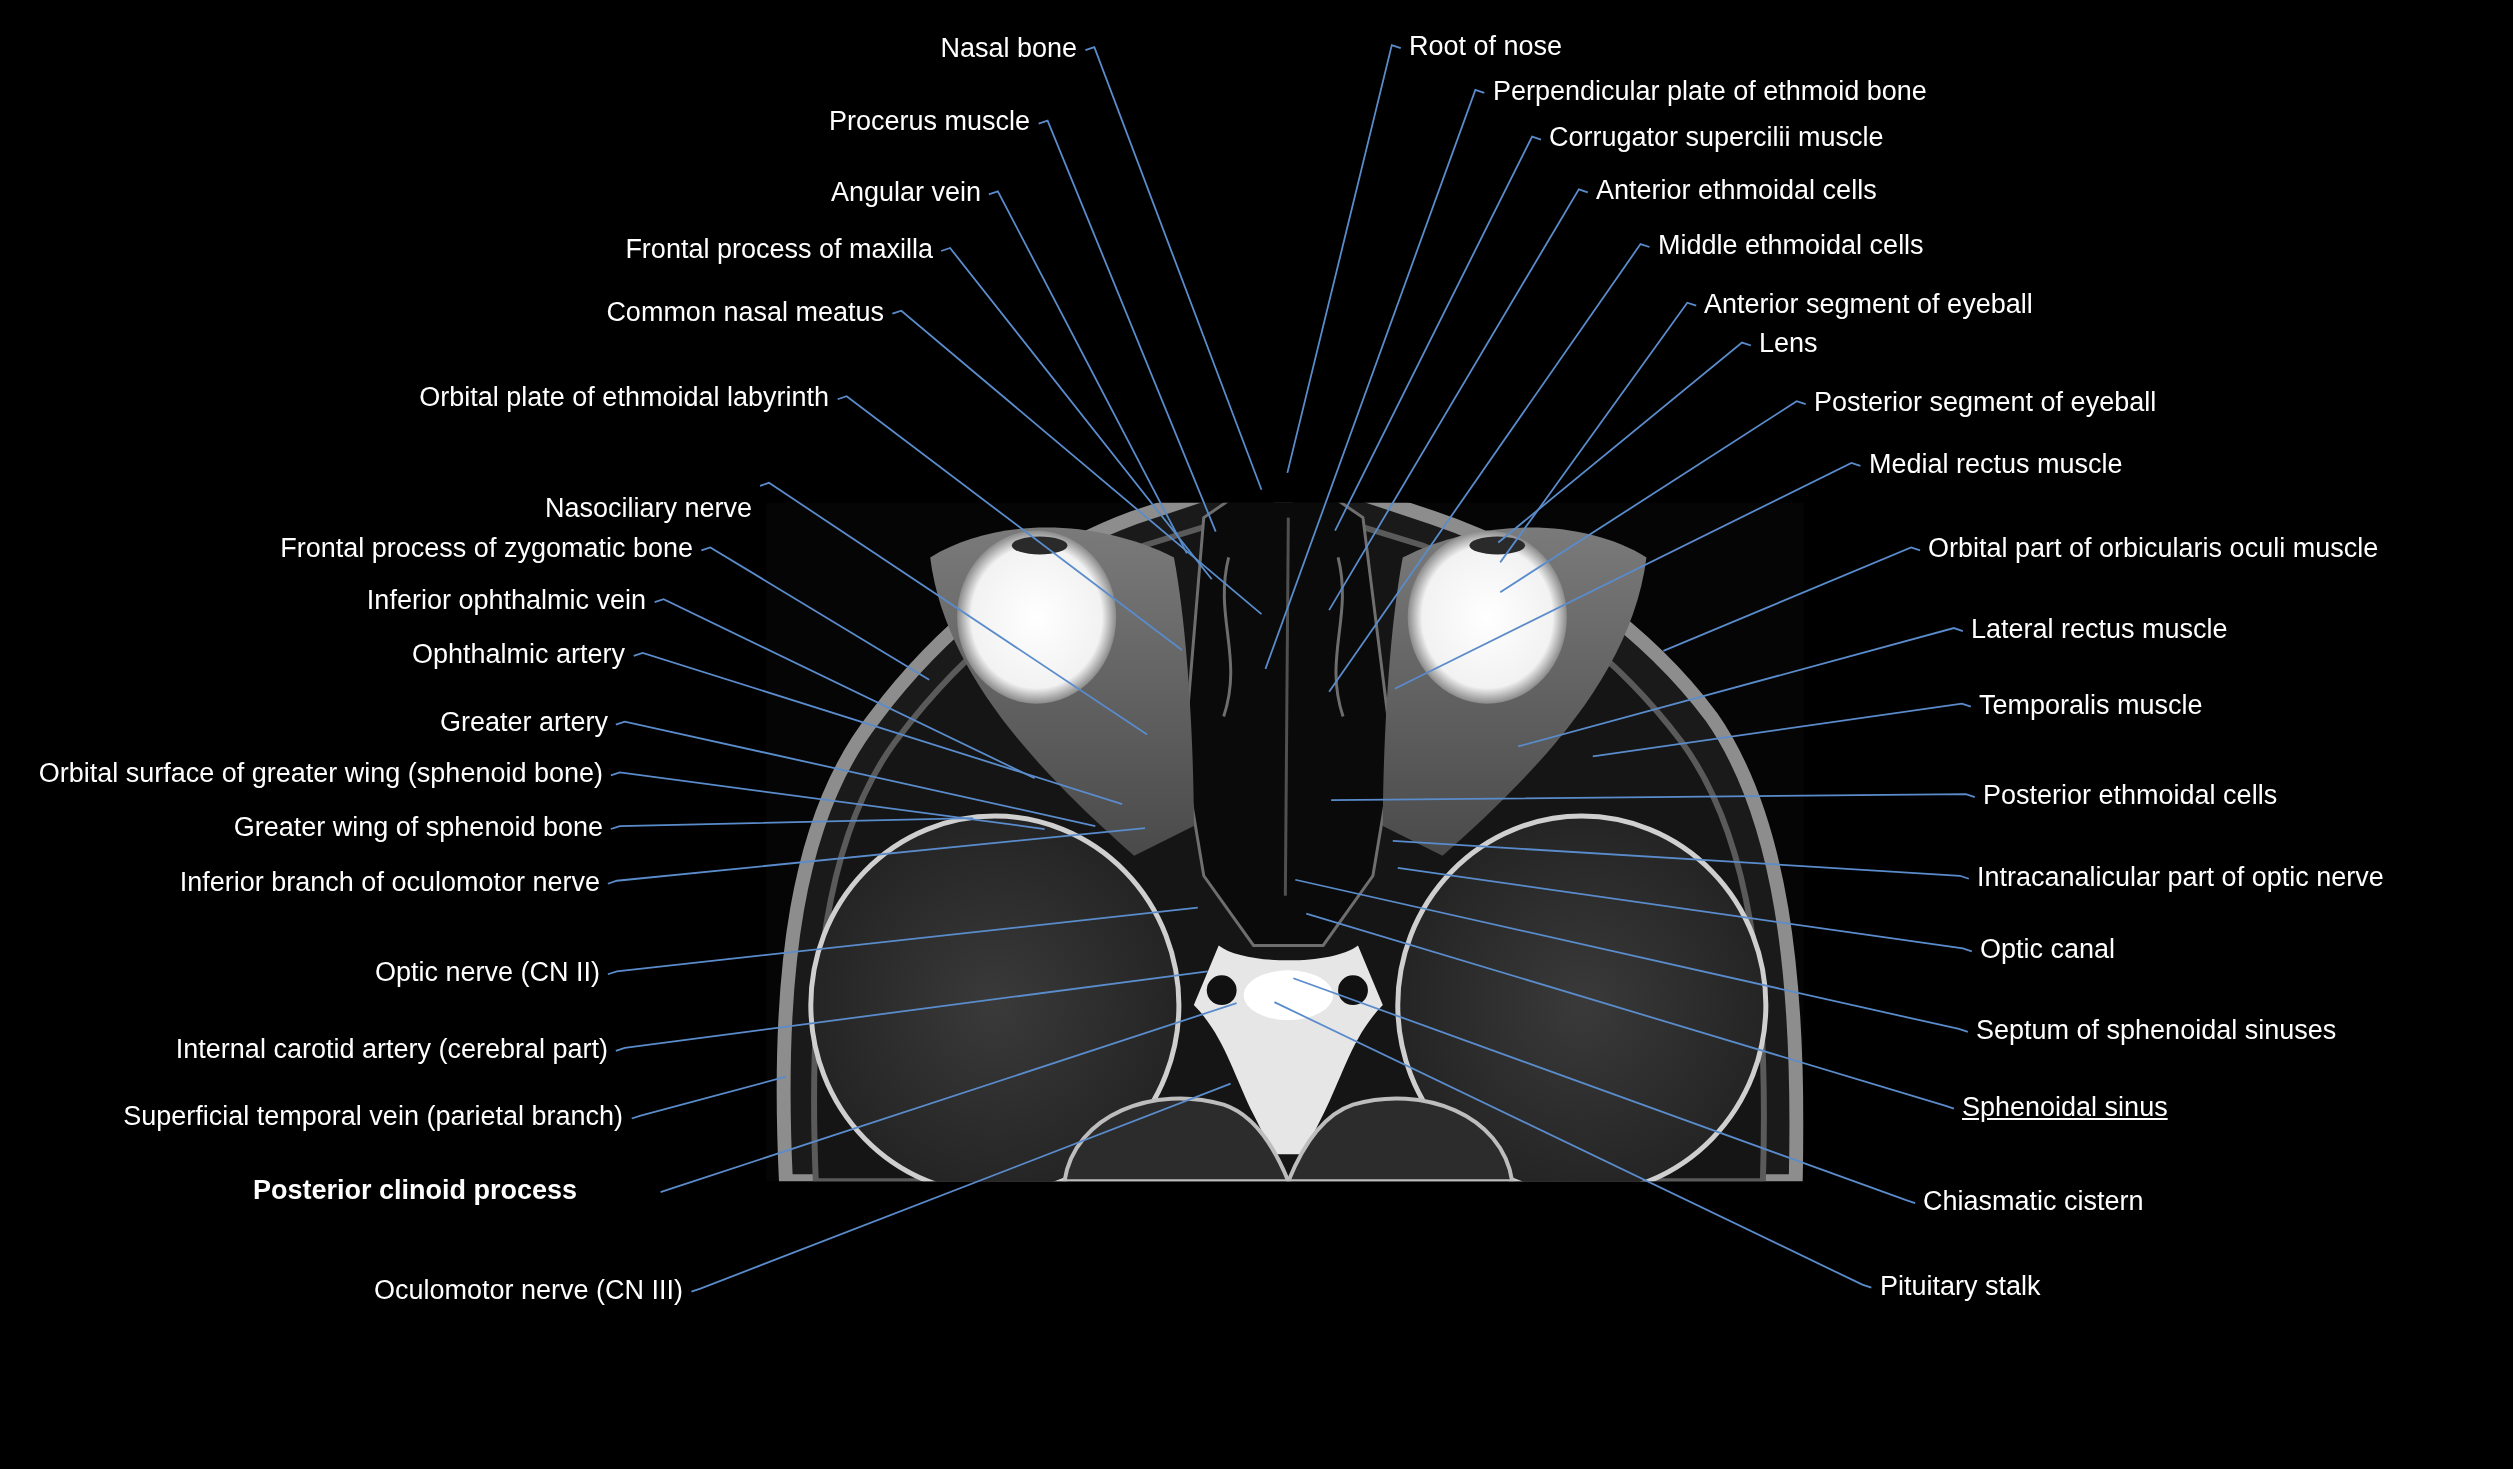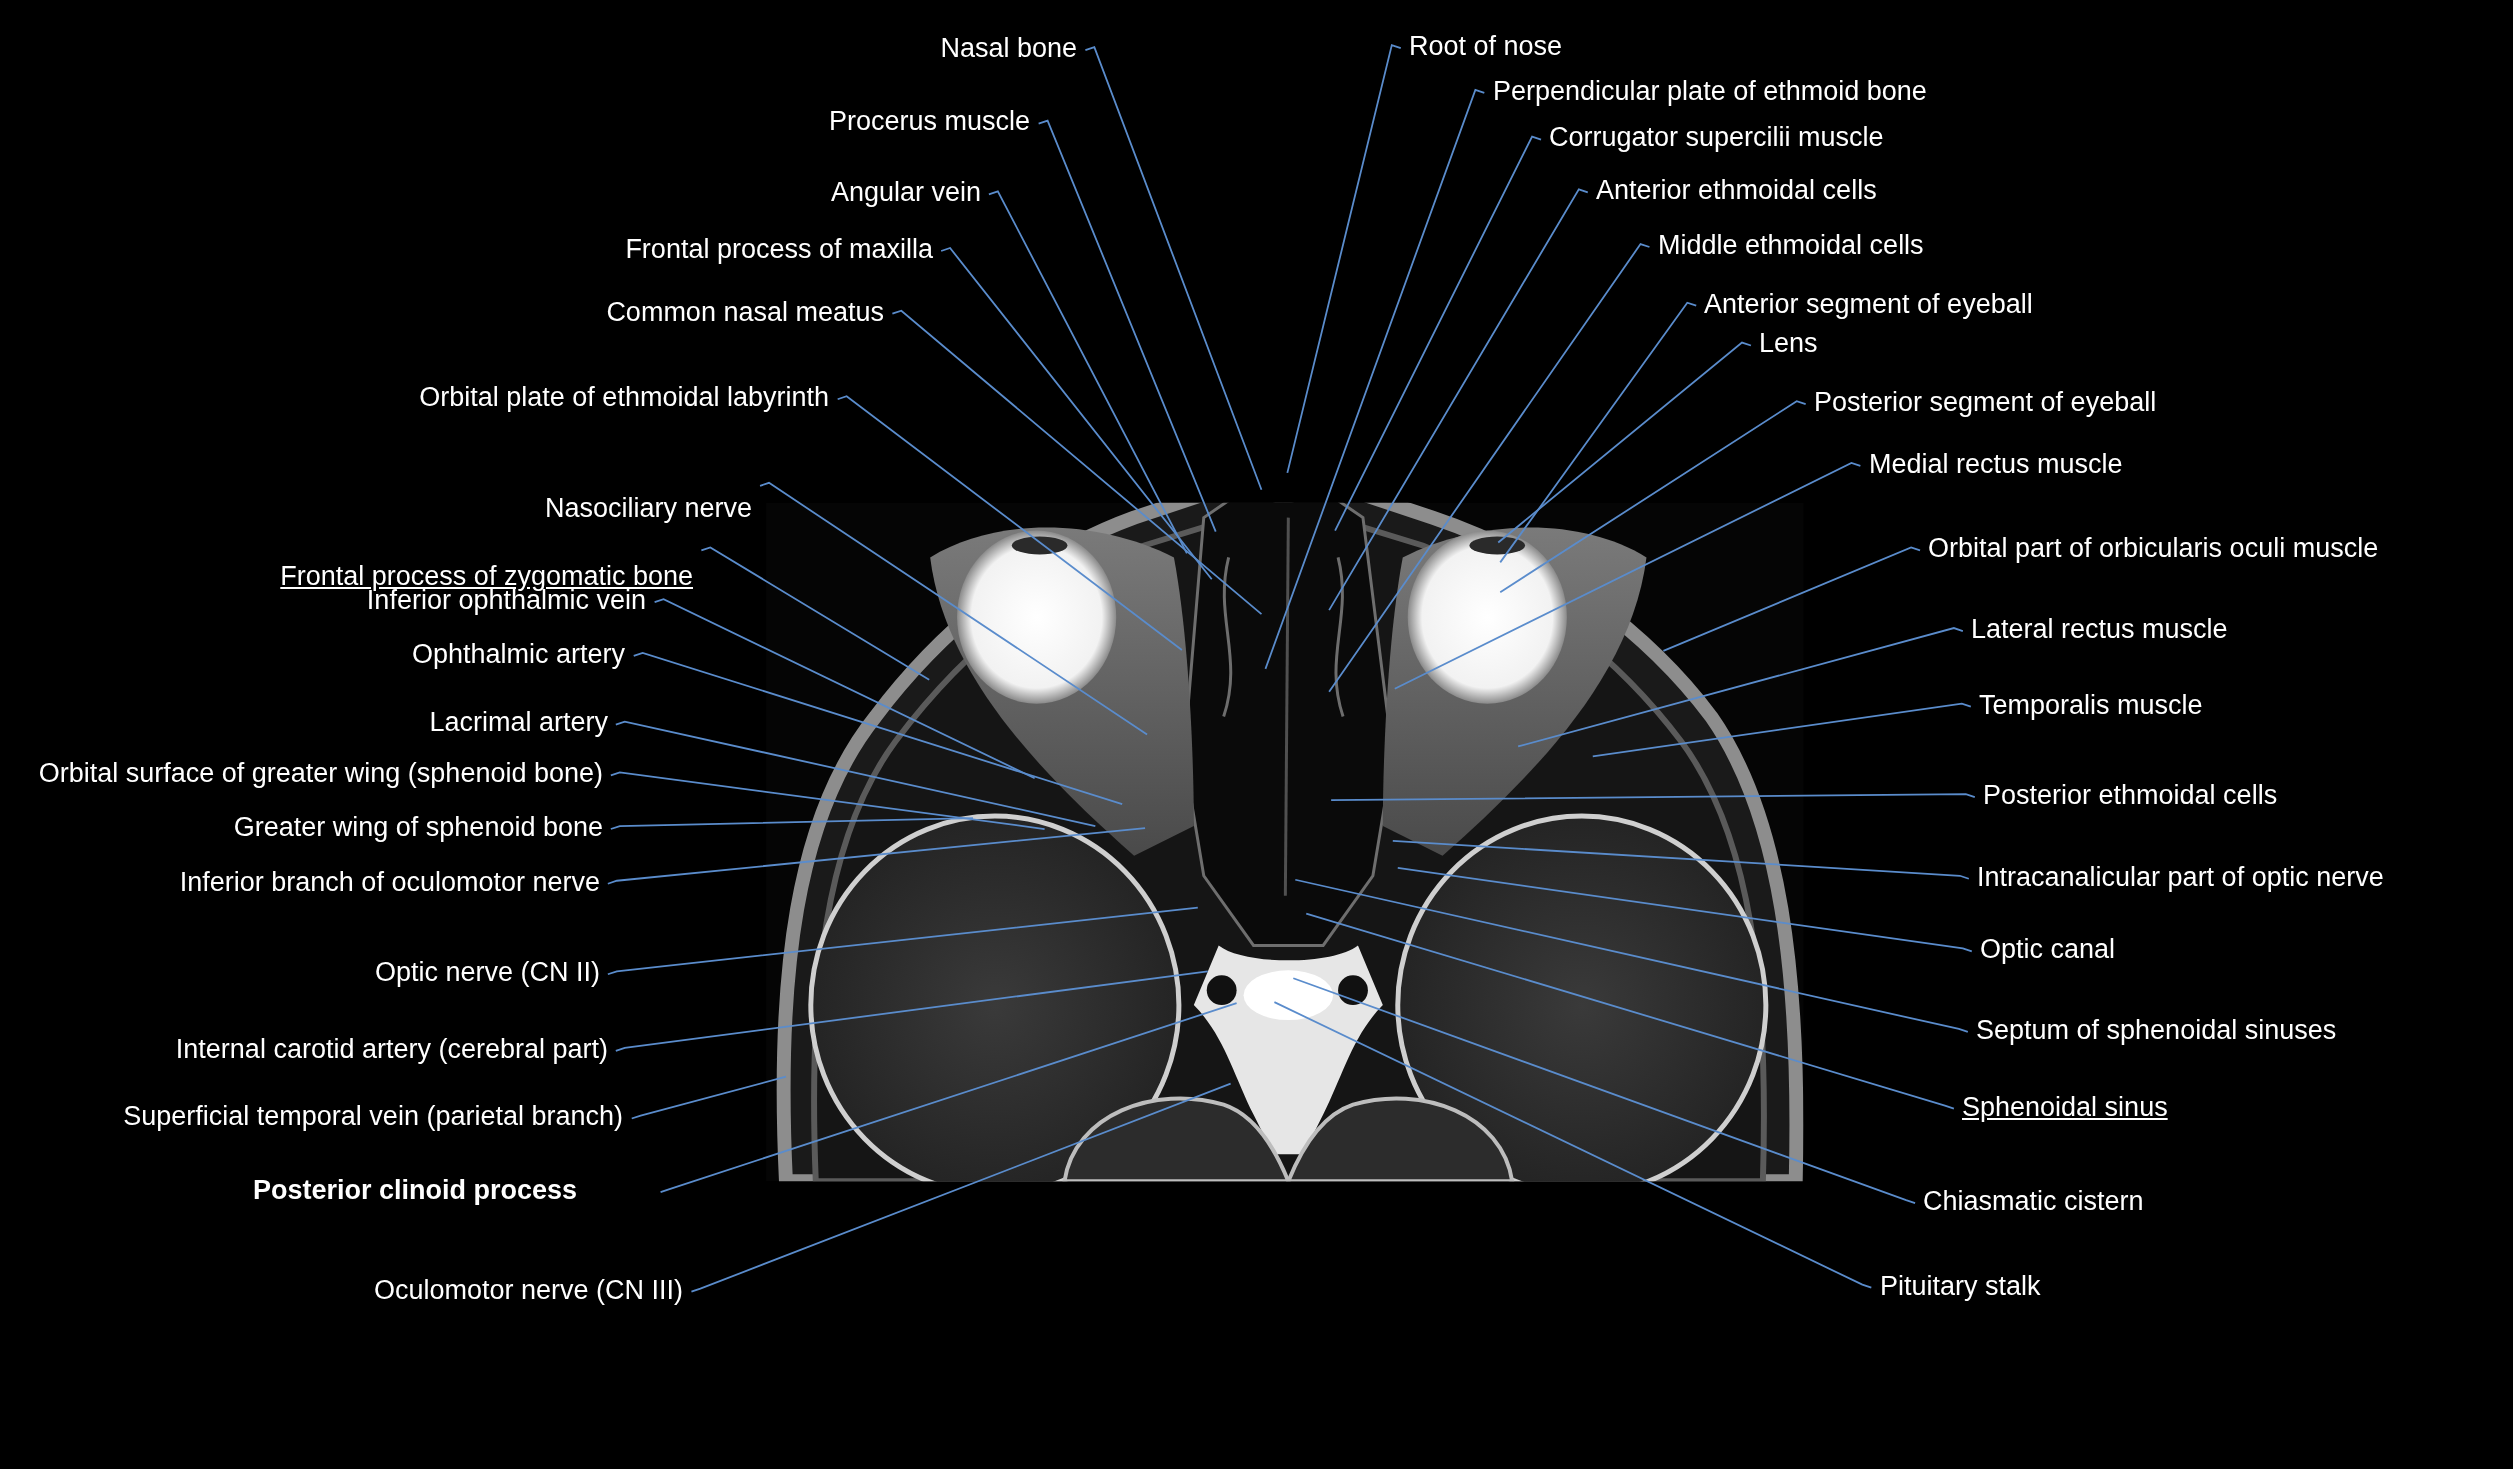--- a/index.html
+++ b/index.html
@@ -106,24 +106,24 @@
   </svg>
 
   <div id="labels-left">
       <div class="lbl left" style="right: 1436px; top: 32px;">Nasal bone</div>
       <div class="lbl left" style="right: 1483px; top: 105px;">Procerus muscle</div>
       <div class="lbl left" style="right: 1532px; top: 176px;">Angular vein</div>
       <div class="lbl left" style="right: 1580px; top: 233px;">Frontal process of maxilla</div>
       <div class="lbl left" style="right: 1629px; top: 296px;">Common nasal meatus</div>
       <div class="lbl left" style="right: 1684px; top: 381px;">Orbital plate of ethmoidal labyrinth</div>
       <div class="lbl left" style="right: 1761px; top: 468px; margin-top: 24px;">Nasociliary nerve</div>
-      <div class="lbl left" style="right: 1820px; top: 560px; text-decoration: underline;">Frontal process of zygomatic bone</div>
+      <div class="lbl left" style="right: 1820px; top: 532px;">Frontal process of zygomatic bone</div>
       <div class="lbl left" style="right: 1867px; top: 584px;">Inferior ophthalmic vein</div>
       <div class="lbl left" style="right: 1888px; top: 638px;">Ophthalmic artery</div>
-      <div class="lbl left" style="right: 1905px; top: 706px;">Lacrimal artery</div>
+      <div class="lbl left" style="right: 1905px; top: 706px;">Greater artery</div>
       <div class="lbl left" style="right: 1910px; top: 757px;">Orbital surface of greater wing (sphenoid bone)</div>
       <div class="lbl left" style="right: 1910px; top: 811px;">Greater wing of sphenoid bone</div>
       <div class="lbl left" style="right: 1913px; top: 866px;">Inferior branch of oculomotor nerve</div>
       <div class="lbl left" style="right: 1913px; top: 956px;">Optic nerve (CN II)</div>
       <div class="lbl left" style="right: 1905px; top: 1033px;">Internal carotid artery (cerebral part)</div>
       <div class="lbl left" style="right: 1890px; top: 1100px;">Superficial temporal vein (parietal branch)</div>
       <div class="lbl left" style="right: 1936px; top: 1174px; font-weight: bold;">Posterior clinoid process</div>
       <div class="lbl left" style="right: 1830px; top: 1274px;">Oculomotor nerve (CN III)</div>
     </div>
   <div id="labels-right">

